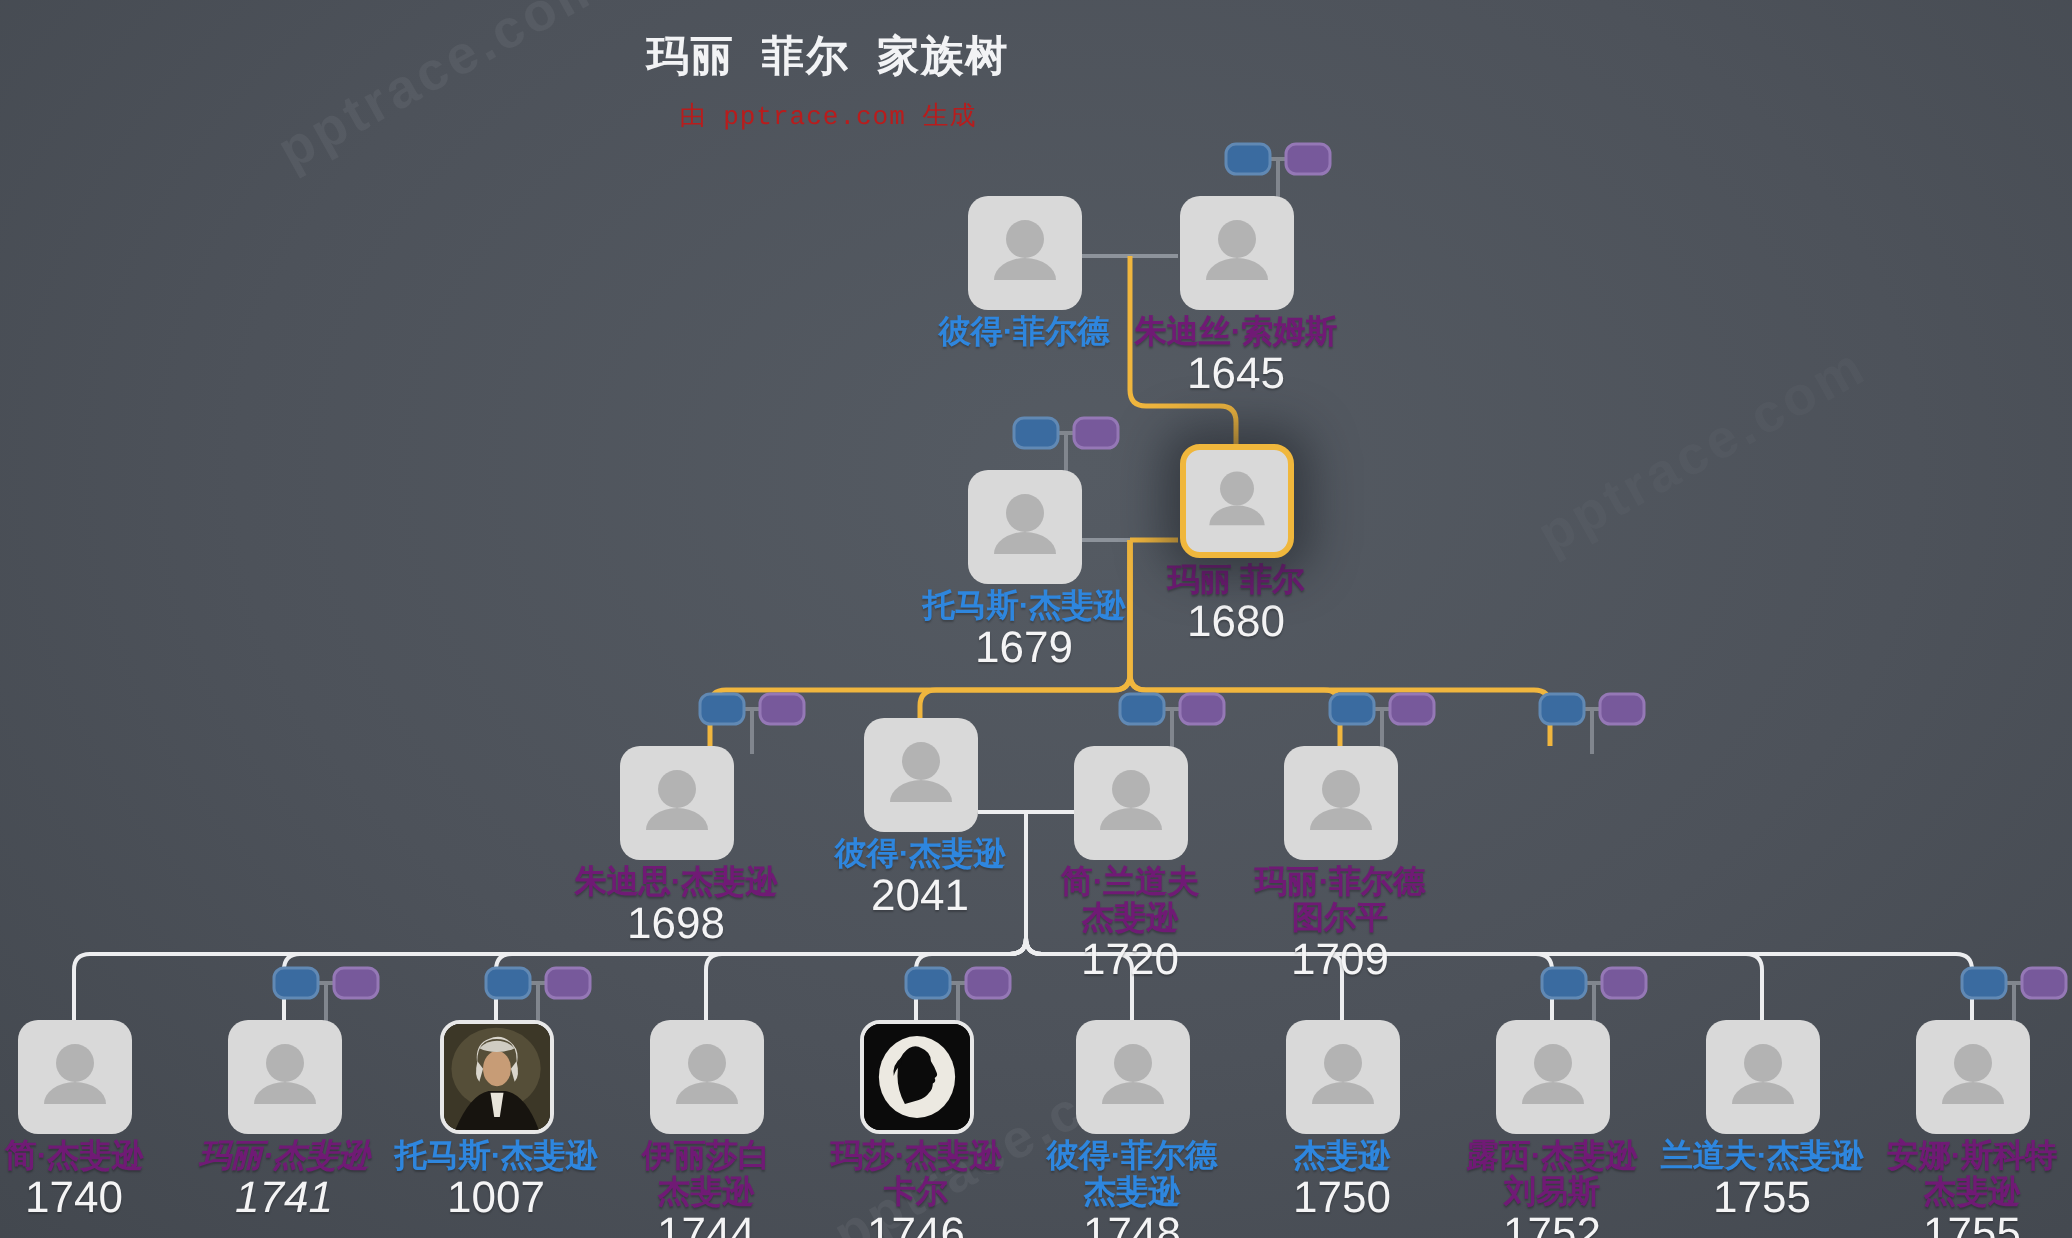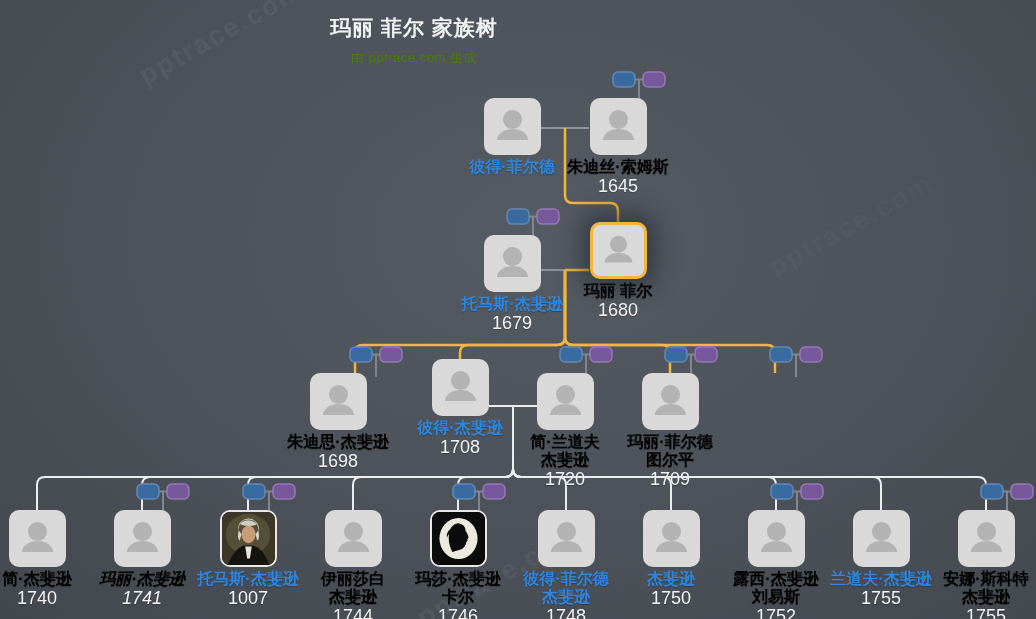--- a/index.html
+++ b/index.html
@@ -9,42 +9,42 @@
     background:radial-gradient(ellipse at 52% 38%, #555b63 0%, #4d525a 55%, #43484f 100%);
   }
   .stage{position:absolute;inset:0;}
   .watermark{
     position:absolute;color:rgba(255,255,255,0.055);font-size:27px;font-weight:bold;
     letter-spacing:2px;transform:rotate(-29deg);white-space:nowrap;pointer-events:none;z-index:0;
   }
   .wm1{left:130px;top:18px;}
   .wm2{left:408px;top:560px;}
   .wm3{left:760px;top:210px;opacity:.5;}
-  .header{position:absolute;left:0;top:14px;width:828px;text-align:center;z-index:3;}
+  .header{position:absolute;left:0;top:14px;width:828px;text-align:center;z-index:3;font-family:Liberation Mono, monospace;}
   .title{font-size:21px;font-weight:bold;color:#f2f3f5;letter-spacing:1px;}
-  .subtitle{font-size:13px;color:#4d7c0f;margin-top:7px;letter-spacing:.5px;}
+  .subtitle{font-size:13px;color:#b91c1c;margin-top:7px;letter-spacing:.5px;}
   #lines{position:absolute;left:0;top:0;z-index:1;}
   #cards{position:absolute;left:0;top:0;width:1020px;height:619px;z-index:2;pointer-events:none;}
   .person{position:absolute;width:140px;text-align:center;pointer-events:none;}
   .card{
     position:relative;width:57px;height:57px;margin:0 auto;border-radius:10px;
     background:#d9d9d9;box-sizing:border-box;overflow:hidden;pointer-events:auto;cursor:pointer;
   }
   .card svg{display:block;width:100%;height:100%;}
   .card.portrait{border:2px solid #e8e8e8;background:#111;}
   .person.highlight .card{
     border:3px solid #f0b73c;overflow:hidden;
     box-shadow:0 0 22px 9px rgba(26,29,35,0.5);
   }
   .nameblock{margin-top:3px;line-height:18px;font-size:16px;font-weight:bold;
     text-shadow:0 1px 1px rgba(0,0,0,.25);}
   .nameline{white-space:nowrap;}
   .male .nameline{color:#2e86de;}
-  .female .nameline{color:#000000;}
-  .yearline{color:#f4f4f5;font-size:18px;font-weight:normal;line-height:19px;margin-top:1px;}
+  .female .nameline{color:#701a75;}
+  .yearline{color:#f4f4f5;font-size:22px;font-weight:normal;line-height:19px;margin-top:1px;}
 </style>
 </head>
 <body>
 
 <div class="stage">
 
   <div class="watermark wm1">pptrace.com</div>
   <div class="watermark wm2">pptrace.com</div>
   <div class="watermark wm3">pptrace.com</div>
 
@@ -181,21 +181,21 @@
       </div>
       <div class="person male" style="left: 390px; top: 359px;">
         <div class="card">
   <svg viewBox="0 0 57 57">
     <circle cx="28.5" cy="21.5" r="9.5" fill="#b3b3b3"></circle>
     <path d="M13 42 a15.5 11 0 0 1 31 0 z" fill="#b3b3b3"></path>
   </svg>
 </div>
         <div class="nameblock">
           <div class="nameline">彼得·杰斐逊</div>
-          <div class="yearline">1708</div>
+          <div class="yearline">2041</div>
         </div>
       </div>
       <div class="person female" style="left: 495px; top: 373px;">
         <div class="card">
   <svg viewBox="0 0 57 57">
     <circle cx="28.5" cy="21.5" r="9.5" fill="#b3b3b3"></circle>
     <path d="M13 42 a15.5 11 0 0 1 31 0 z" fill="#b3b3b3"></path>
   </svg>
 </div>
         <div class="nameblock">

